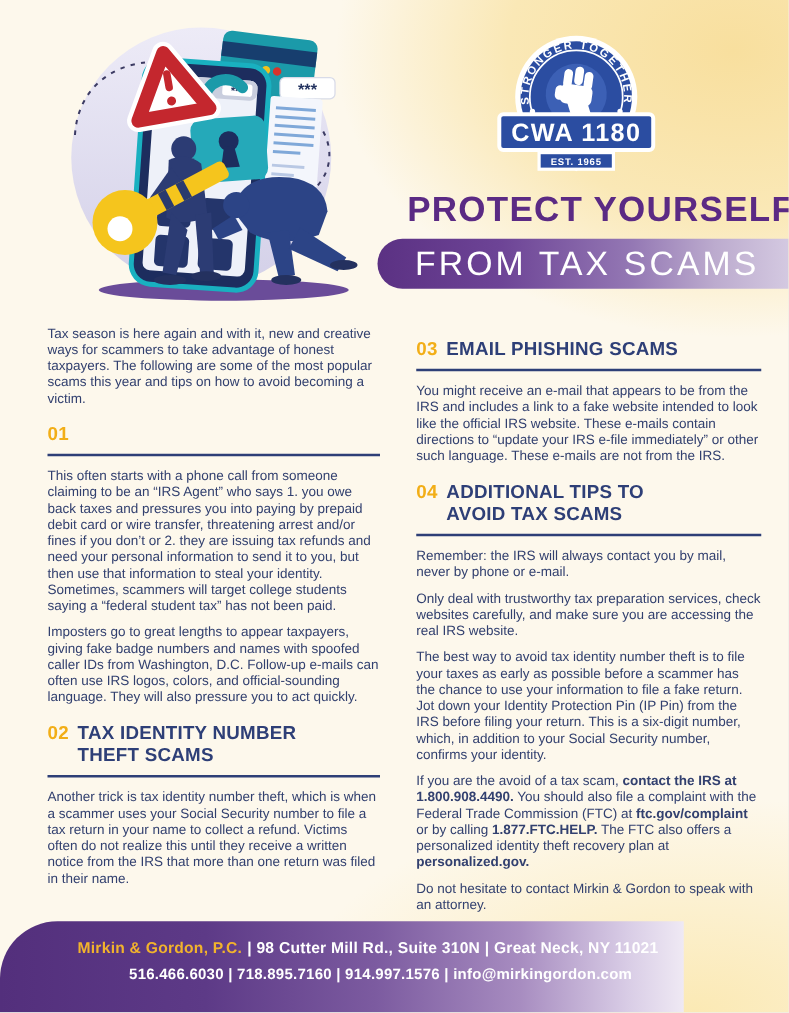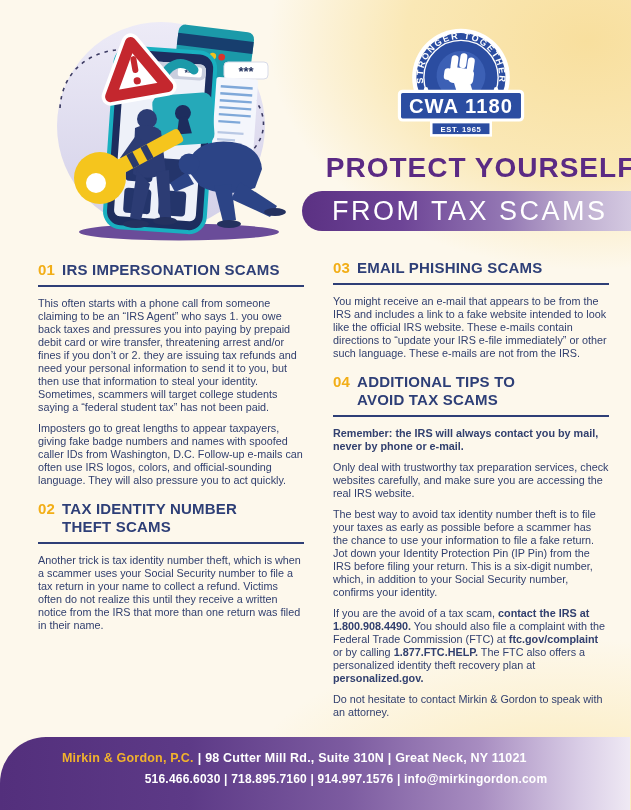--- a/index.html
+++ b/index.html
@@ -27,34 +27,34 @@
   }
   .banner span{
     padding-left:30px;color:#ffffff;font-size:27px;font-weight:500;letter-spacing:2.5px;
   }
   
   .col{position:absolute;color:#32406f;}
   .col.left{left:38px;top:261px;width:266px;}
   .col.right{left:333px;top:259px;width:276px;}
   .col p{font-size:10.8px;line-height:13px;margin:0 0 8px 0;}
   .col p.intro{margin-bottom:12px;}
-  .col p.bold-note{font-weight:bold;margin-bottom:8px;}
+  .col p.bold-note{font-weight:normal;margin-bottom:8px;}
   .col p b{font-weight:bold;}
   .sec-head{
     display:flex;gap:7px;align-items:flex-start;
     font-size:15px;font-weight:bold;line-height:1.2;letter-spacing:.2px;
     color:#2e3f77;margin-top:13px;
   }
-  .sec-head:first-child{margin-top:0;}
+  .sec-head:first-child{margin-top:12px;}
   .sec-num{color:#f2ae17;flex:0 0 auto;}
   .sec-title.w2{max-width:205px;}
   .rule{height:2px;background:#2e3f77;margin:6px 0 10px 0;}
   
   .footer{
-    position:absolute;left:0;bottom:0;width:630px;height:73px;box-sizing:border-box;
+    position:absolute;left:0;bottom:0;width:547px;height:73px;box-sizing:border-box;
     border-top-left-radius:46px;padding:14px 0 0 62px;
     background:linear-gradient(90deg,#532f7c 0%,#5d3a87 30%,#7c5ba0 55%,#a78cc0 76%,#d9cde6 92%,#efe9f4 100%);
     color:#ffffff;
   }
   .footer .f1{font-size:12.5px;font-weight:bold;letter-spacing:.2px;}
   .footer .f1 .firm{color:#f2b32c;margin-right:4px;}
   .footer .f2{font-size:12px;font-weight:600;margin-top:7px;letter-spacing:.2px;text-align:center;}
 </style>
 </head>
 <body>
@@ -191,24 +191,24 @@
       </g>
     </svg>
   </div>
 
   <div class="title1">PROTECT YOURSELF</div>
   <div class="banner">
     <span>FROM TAX SCAMS</span>
   </div>
 
   <div class="col left">
+    <p class="intro">Tax season is here again and with it, new and creative ways for scammers to take advantage of honest taxpayers. The following are some of the most popular scams this year and tips on how to avoid becoming a victim.</p>
 
     <div class="sec-head">
       <span class="sec-num">01</span>
-      <span class="sec-title">IRS IMPERSONATION SCAMS</span>
     </div>
     <div class="rule"></div>
     <p>This often starts with a phone call from someone claiming to be an “IRS Agent” who says 1. you owe back taxes and pressures you into paying by prepaid debit card or wire transfer, threatening arrest and/or fines if you don’t or 2. they are issuing tax refunds and need your personal information to send it to you, but then use that information to steal your identity. Sometimes, scammers will target college students saying a “federal student tax” has not been paid.</p>
     <p>Imposters go to great lengths to appear taxpayers, giving fake badge numbers and names with spoofed caller IDs from Washington, D.C.  Follow-up e-mails can often use IRS logos, colors, and official-sounding language.  They will also pressure you to act quickly.</p>
 
     <div class="sec-head">
       <span class="sec-num">02</span>
       <span class="sec-title w2">TAX IDENTITY NUMBER THEFT SCAMS</span>
     </div>
     <div class="rule"></div>

